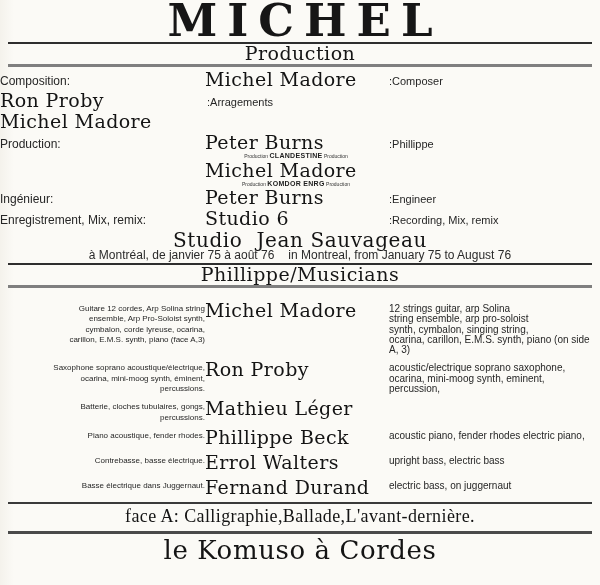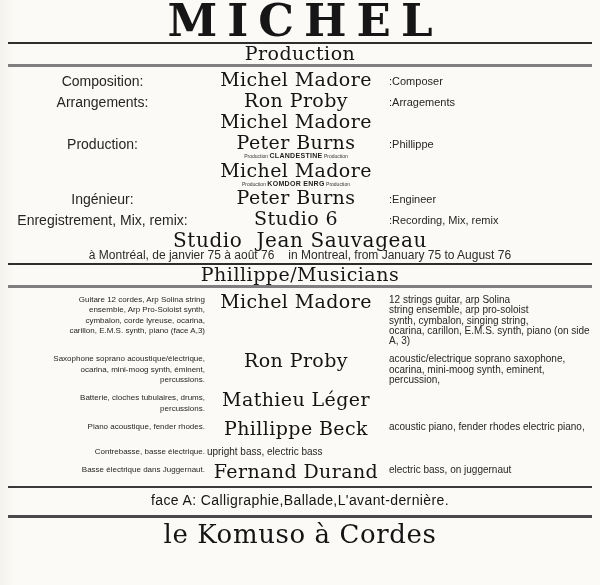--- a/index.html
+++ b/index.html
@@ -27,60 +27,60 @@
   }
   .band-text {
     font-family:"DejaVu Serif", serif; font-size:19px; line-height:18px; letter-spacing:0.5px;
     color:#161616;
   }
 
   
   .credits { margin-top:2px; }
   .crow { display:grid; grid-template-columns:205px 182px auto; align-items:start; }
   .fr-label {
-    text-align:center; font-size:14px; line-height:10px; padding-top:7px; color:#262626;
+    text-align:left; font-size:12px; line-height:10px; padding-top:7px; color:#262626;
   }
   .en-label {
     text-align:left; font-size:11px; line-height:10px; padding-top:7px; padding-left:2px; color:#262626;
   }
   .cname {
     font-family:"DejaVu Serif", serif; font-size:19px; line-height:21px;
-    text-align:center; letter-spacing:0.4px; color:#141414;
+    text-align:left; letter-spacing:0.4px; color:#141414;
   }
   .note { text-align:center; font-size:5px; line-height:5.5px; color:#333; }
   .note-main { font-size:7px; font-weight:bold; letter-spacing:0.3px; color:#1d1d1d; }
 
   .studio-name {
     font-family:"DejaVu Serif", serif; font-size:20px; line-height:22px;
     text-align:center; letter-spacing:0.6px; white-space:pre; color:#141414;
   }
   .studio-dates { text-align:center; font-size:12px; line-height:9px; color:#2a2a2a; }
   .studio-dates span { margin:0 7px; }
 
   
-  .musicians { margin-top:3px; }
+  .musicians { margin-top:12px; }
   .mrow { display:grid; grid-template-columns:205px 182px 213px; align-items:start; margin-bottom:4px; }
   .small-fr {
     text-align:right; font-size:8px; line-height:10.3px; padding-top:4px;
     white-space:pre-line; color:#262626;
   }
   .small-en {
     text-align:left; font-size:10px; line-height:10.3px; padding-top:4px; padding-left:2px;
     white-space:pre-line; color:#262626;
   }
 
   
   .tracklist {
     margin:2px 8px 0 8px;
     border-top:2px solid #3a3a3a;
     border-bottom:3px solid #4a4a4a;
     text-align:center; padding:1px 0 3px 0;
   }
   .track-line {
-    font-family:Liberation Sans, sans-serif; font-size:14px; line-height:23px; letter-spacing:0.4px; color:#141414;
+    font-family:Liberation Serif, serif; font-size:18px; line-height:23px; letter-spacing:0.4px; color:#141414;
   }
 
   
   .album-footer {
     text-align:center; font-family:"DejaVu Serif", serif;
     font-size:26px; line-height:30px; padding-top:1px; letter-spacing:0.6px; color:#141414;
   }
 </style>
 </head>
 <body>
@@ -99,21 +99,20 @@
 
     <div class="crow">
       <div class="fr-label">Composition:</div>
       <div>
         <div class="cname">Michel Madore</div>
       </div>
       <div class="en-label">:Composer</div>
     </div>
 
     <div class="crow">
-      <div class="fr-label">Arrangements:</div>
       <div>
         <div class="cname">Ron Proby</div>
         <div class="cname">Michel Madore</div>
       </div>
       <div class="en-label">:Arragements</div>
     </div>
 
     <div class="crow">
       <div class="fr-label">Production:</div>
       <div>
@@ -180,33 +179,34 @@
       <div class="small-fr">Saxophone soprano acoustique/électrique,
 ocarina, mini-moog synth, éminent,
 percussions.</div>
       <div class="cname">Ron Proby</div>
       <div class="small-en">acoustic/electrique soprano saxophone,
 ocarina, mini-moog synth, eminent,
 percussion,</div>
     </div>
 
     <div class="mrow">
-      <div class="small-fr">Batterie, cloches tubulaires, drums,
+      <div class="small-fr">Batterie, cloches tubulaires, gongs,
 percussions.</div>
       <div class="cname">Mathieu Léger</div>
     </div>
 
     <div class="mrow">
       <div class="small-fr">Piano acoustique, fender rhodes.</div>
       <div class="cname">Phillippe Beck</div>
       <div class="small-en">acoustic piano, fender rhodes electric piano,</div>
     </div>
 
     <div class="mrow">
       <div class="small-fr">Contrebasse, basse électrique.</div>
+      <div class="cname">Errol Walters</div>
       <div class="small-en">upright bass, electric bass</div>
     </div>
 
     <div class="mrow">
       <div class="small-fr">Basse électrique dans Juggernaut.</div>
       <div class="cname">Fernand Durand</div>
       <div class="small-en">electric bass, on juggernaut</div>
     </div>
 
   </section>

